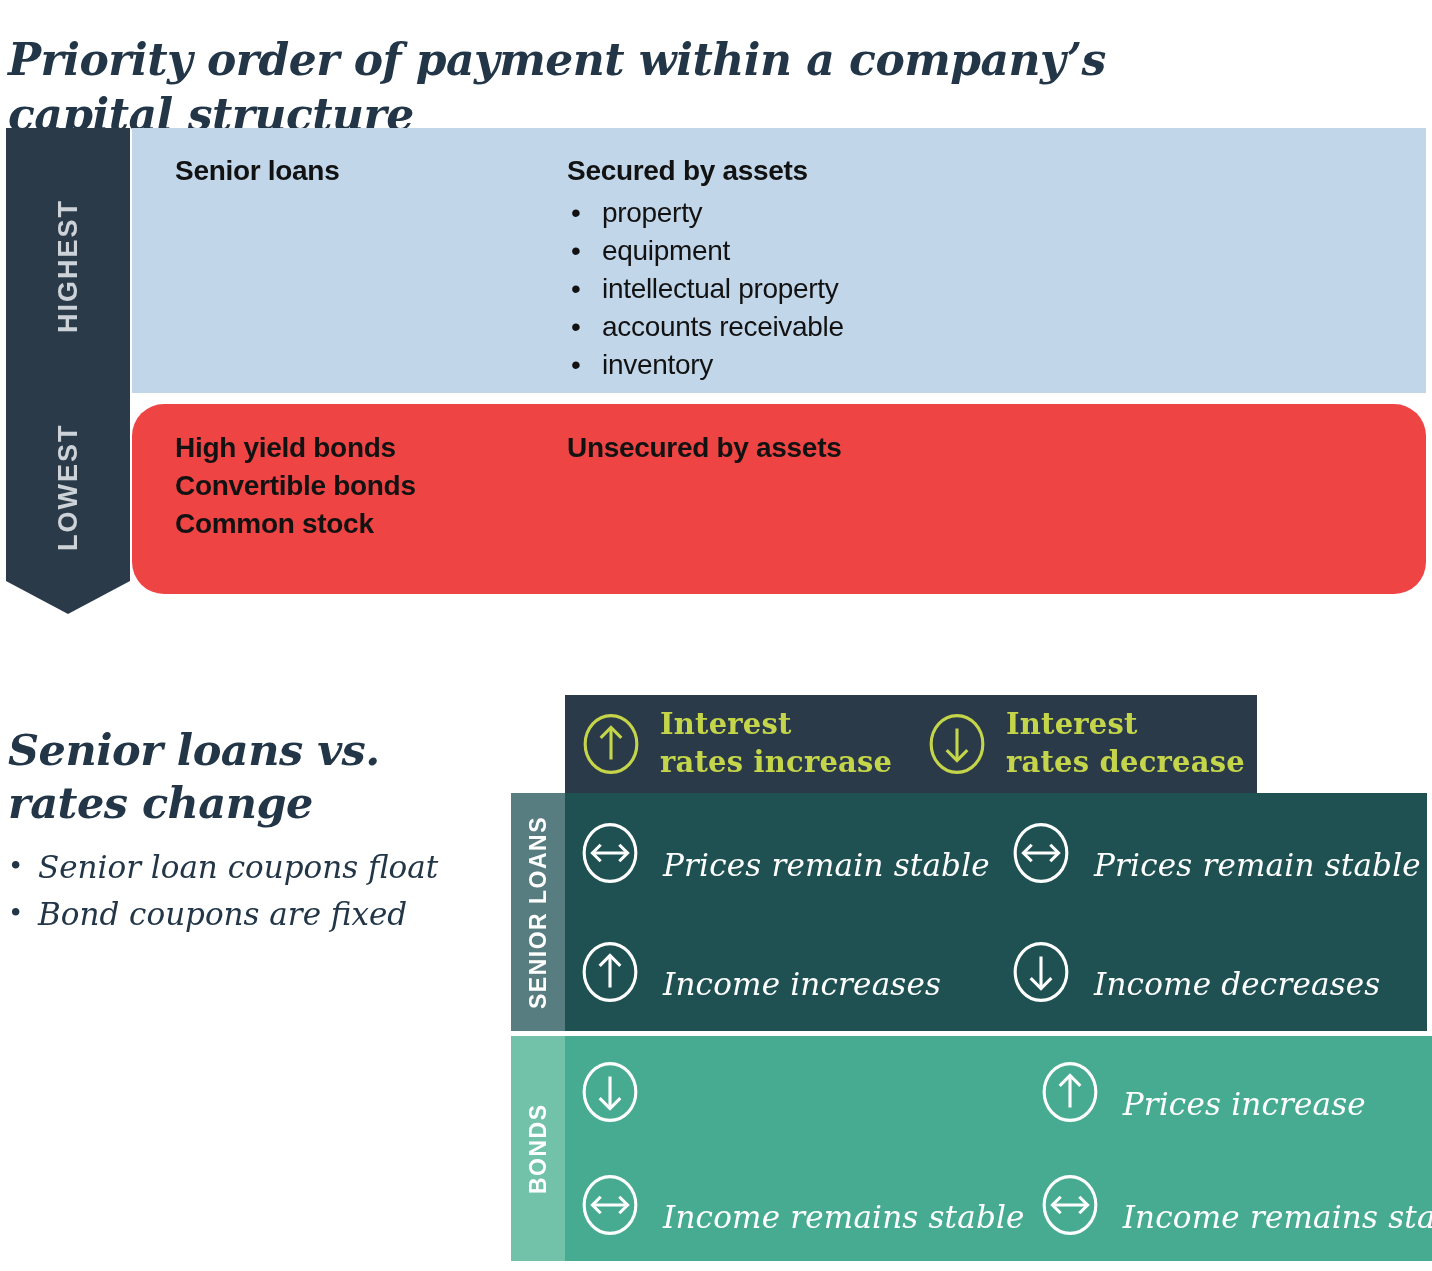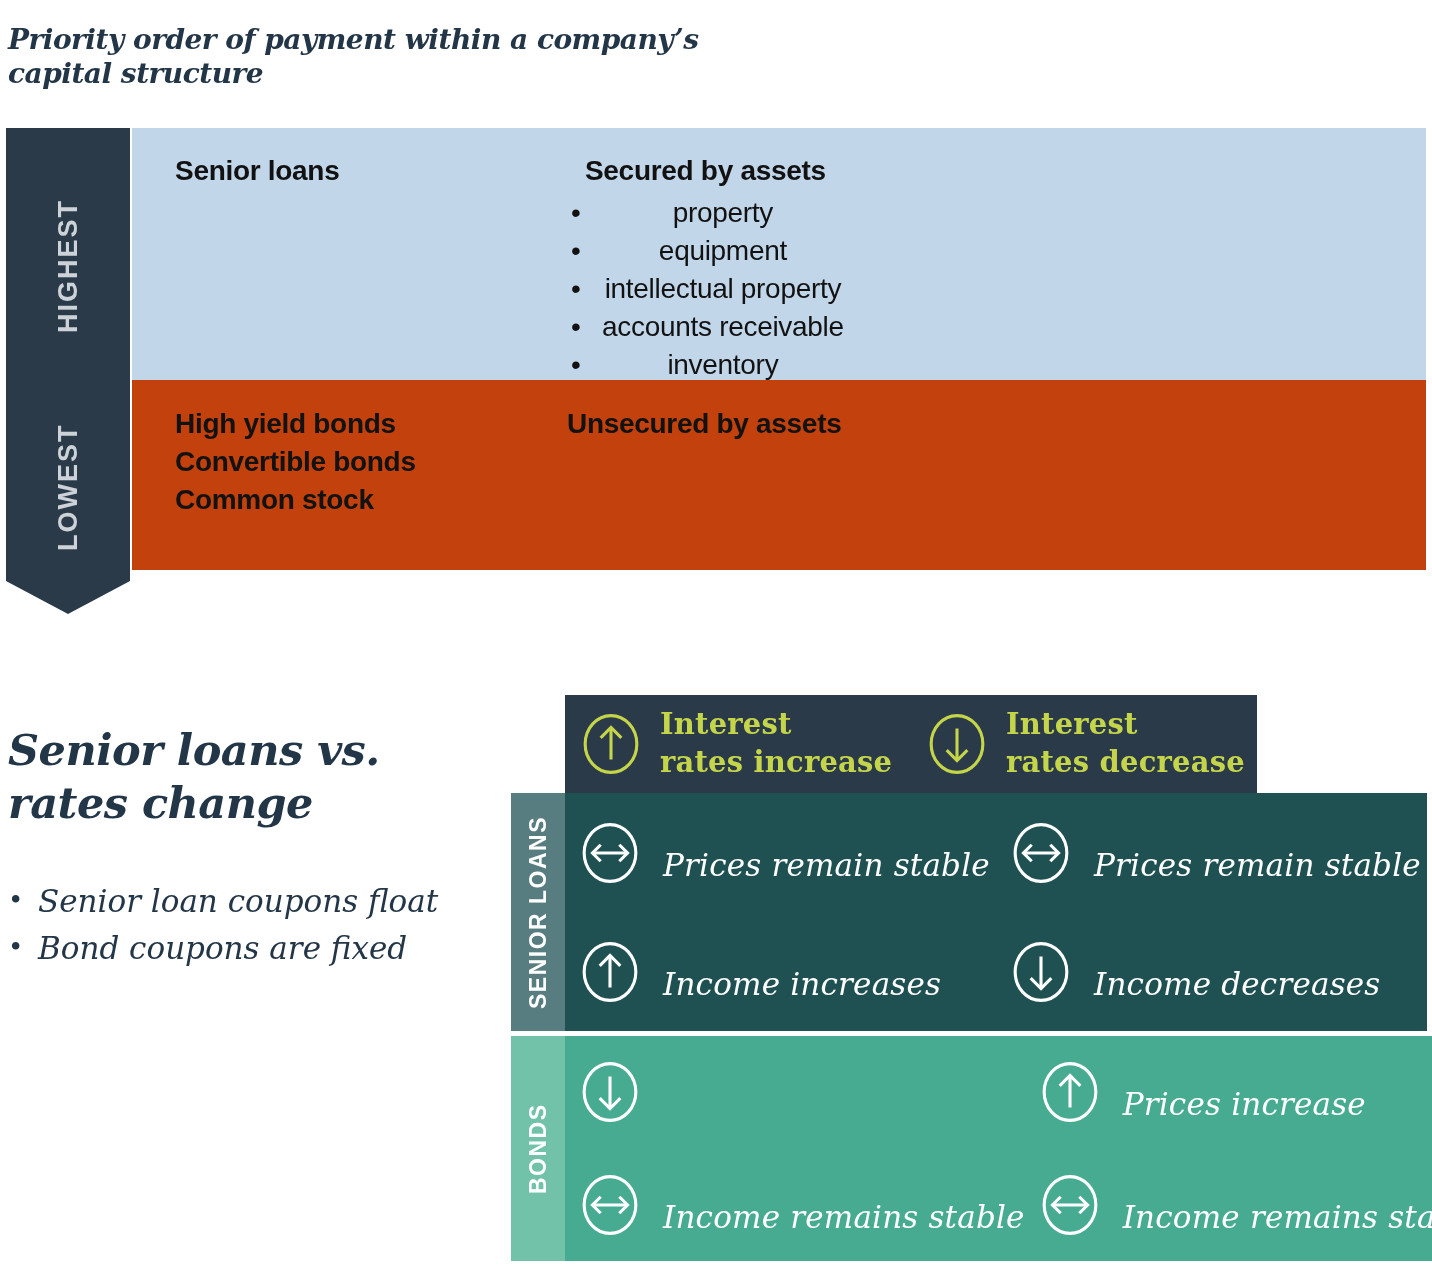--- a/index.html
+++ b/index.html
@@ -9,21 +9,21 @@
     background:#ffffff;
     font-family:"Liberation Sans", sans-serif;
     overflow:hidden;
   }
 
   
   .main-title{
     position:absolute;left:8px;top:4px;width:1180px;
     font-family:"DejaVu Serif", serif;
     font-style:italic;font-weight:700;
-    font-size:28px;line-height:1.23;
+    font-size:44px;line-height:1.23;
     color:#233648;letter-spacing:-0.5px;
   }
   .main-title span{display:block;}
 
   
   .priority-banner{
     position:absolute;left:6px;top:128px;width:124px;height:486px;
     background:#2a3a49;
     clip-path:polygon(0 0,100% 0,100% 453px,50% 100%,0 453px);
   }
@@ -31,23 +31,23 @@
     position:absolute;left:0;width:100%;
     display:flex;align-items:center;justify-content:center;
     writing-mode:vertical-rl;transform:rotate(180deg);
     color:#ccd2d7;font-weight:700;font-size:27px;letter-spacing:2px;
   }
   .banner-label.hi{top:68px;height:140px;}
   .banner-label.lo{top:293px;height:132px;}
 
   .cap-row{position:absolute;left:132px;width:1294px;}
   .cap-row.row1{top:128px;height:265px;background:#c2d6ea;}
-  .cap-row.row2{top:380px;height:190px;background:#c2410c;}
+  .cap-row.row2{top:404px;height:190px;background:#ef4444;border-radius:32px;}
   .cap-col-instruments{position:absolute;left:43px;top:25px;}
-  .cap-col-security{position:absolute;left:435px;top:25px;text-align:center;}
+  .cap-col-security{position:absolute;left:435px;top:25px;}
   .cap-strong{
     font-weight:700;font-size:28px;color:#121212;
     letter-spacing:-0.3px;line-height:36px;margin:0;
   }
   .cap-row.row2 .cap-strong{line-height:38px;}
   .asset-list{list-style:none;margin:5px 0 0 0;padding:0;}
   .asset-list li{
     position:relative;padding-left:35px;
     font-size:28px;color:#121212;line-height:38px;letter-spacing:-0.3px;
   }
@@ -59,21 +59,21 @@
   
   .cmp-title{
     position:absolute;left:8px;top:688px;width:520px;
     font-family:"DejaVu Serif", serif;
     font-style:italic;font-weight:700;
     font-size:43px;line-height:1.24;
     color:#233648;letter-spacing:-0.5px;
   }
   .cmp-title span{display:block;}
   .cmp-bullets{
-    position:absolute;left:8px;top:878px;width:500px;
+    position:absolute;left:8px;top:844px;width:500px;
     list-style:none;margin:0;padding:0;
     font-family:"DejaVu Serif", serif;font-style:italic;
     font-size:31px;color:#233648;line-height:47px;
   }
   .cmp-bullets li{position:relative;padding-left:30px;}
   .cmp-bullets li::before{
     content:"•";position:absolute;left:0;top:-1px;font-size:26px;font-style:normal;
   }
 
   

